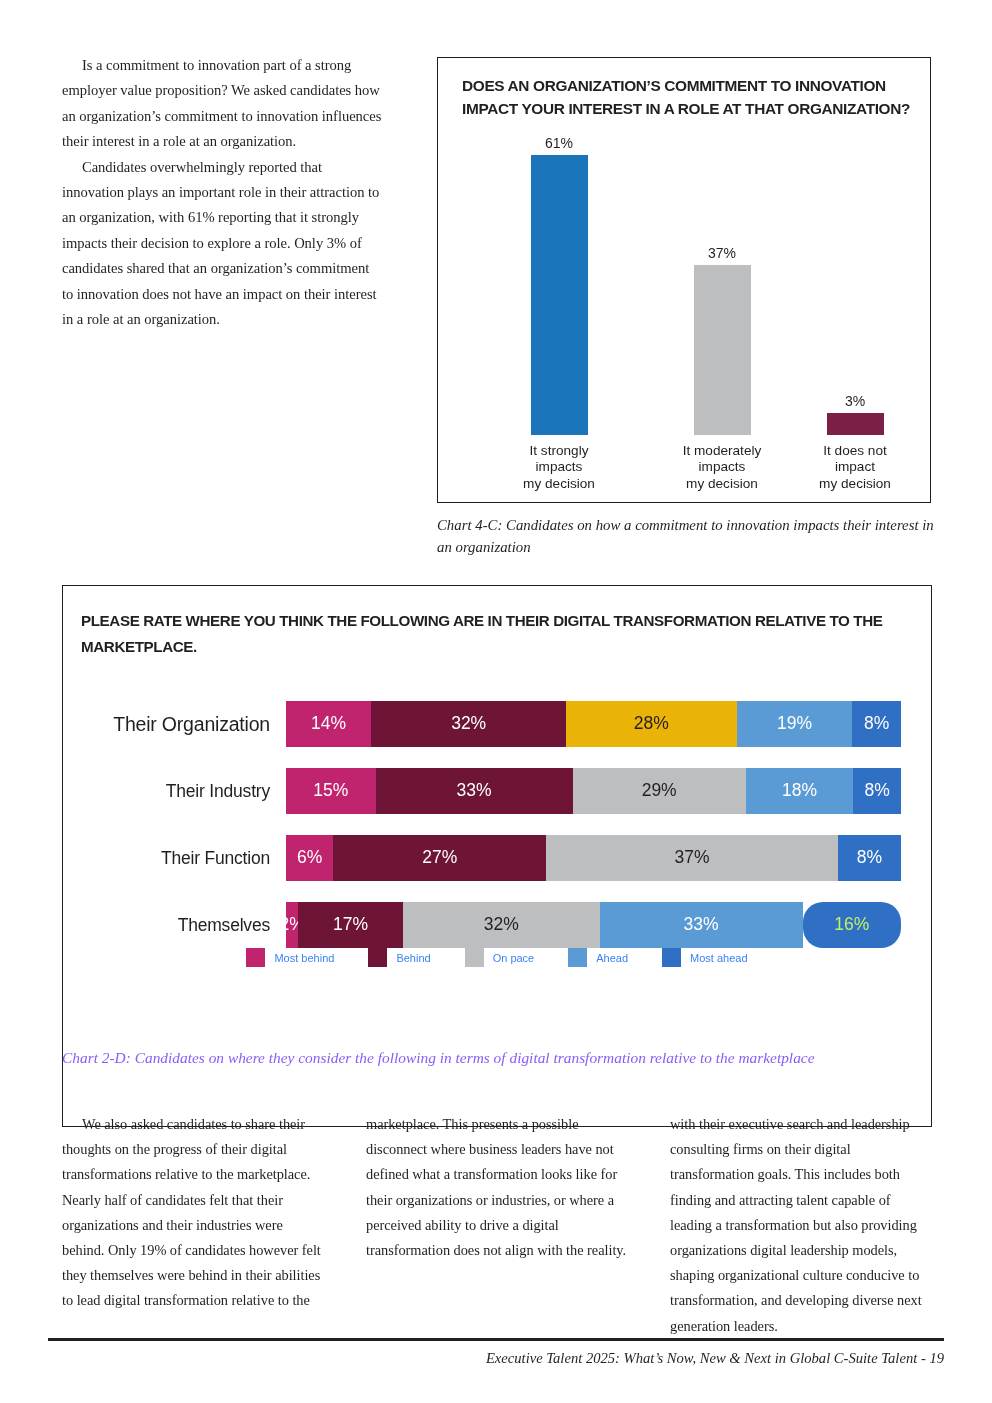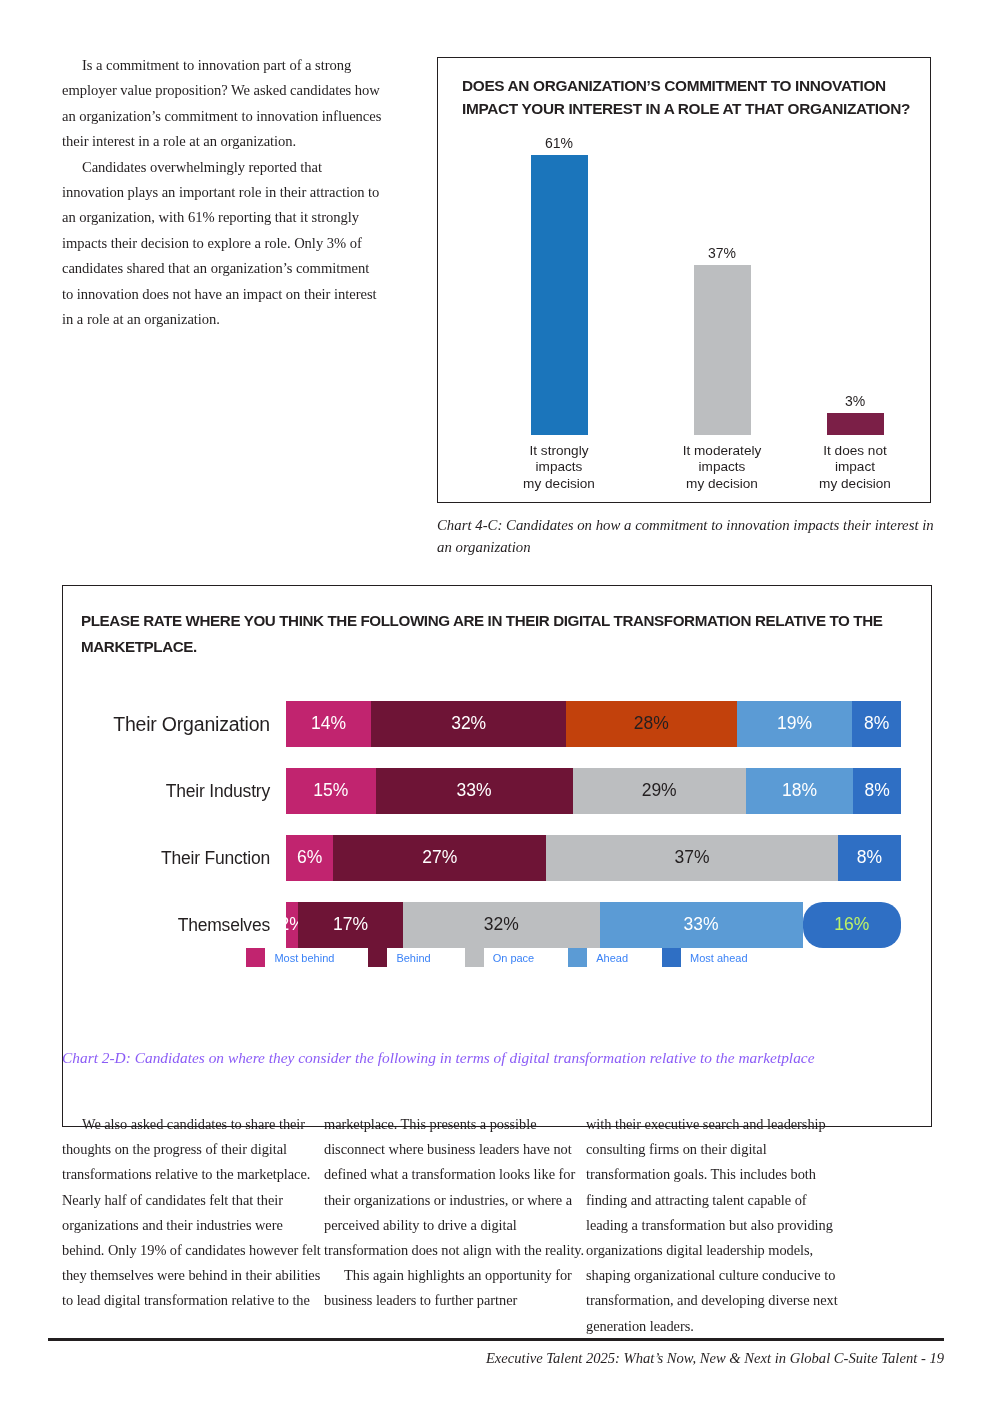--- a/index.html
+++ b/index.html
@@ -202,20 +202,21 @@
     color: #8b5cf6;
   }
 
   
   #body-columns {
     position: absolute;
     left: 62px;
     top: 1112px;
     width: 872px;
     display: flex;
+    gap: 42px;
   }
   #body-columns .col {
     width: 262px;
   }
   #body-columns p {
     margin: 0;
     font-family: "Liberation Serif", serif;
     font-size: 14.4px;
     line-height: 25.2px;
     color: #231f20;
@@ -289,21 +290,21 @@
 <div id="chart-2d-panel">
   <div id="chart-2d-title">PLEASE RATE WHERE YOU THINK THE FOLLOWING ARE IN THEIR DIGITAL TRANSFORMATION RELATIVE TO THE MARKETPLACE.</div>
 
   <div id="chart-2d-rows">
 
     <div class="hbar-row emph">
       <div class="hbar-rowlabel">Their Organization</div>
       <div class="hbar-track">
         <div class="hbar-seg" style="flex:14;background:#c1246f;color:#fff;">14%</div>
         <div class="hbar-seg" style="flex:32;background:#6e1436;color:#fff;">32%</div>
-        <div class="hbar-seg" style="flex:28;background:#c2410c;color:#231f20;">28%</div>
+        <div class="hbar-seg" style="flex:28;background:#eab308;color:#231f20;">28%</div>
         <div class="hbar-seg" style="flex:19;background:#5b9bd5;color:#fff;">19%</div>
         <div class="hbar-seg" style="flex:8;background:#2f6fc4;color:#fff;">8%</div>
       </div>
     </div>
 
     <div class="hbar-row">
       <div class="hbar-rowlabel">Their Industry</div>
       <div class="hbar-track">
         <div class="hbar-seg" style="flex:15;background:#c1246f;color:#fff;">15%</div>
         <div class="hbar-seg" style="flex:33;background:#6e1436;color:#fff;">33%</div>
@@ -361,21 +362,20 @@
 </div>
 
 <div id="chart-2d-caption">Chart 2-D: Candidates on where they consider the following in terms of digital transformation relative to the marketplace</div>
 
 <div id="body-columns">
   <div class="col">
     <p>We also asked candidates to share their thoughts on the progress of their digital transformations relative to the marketplace. Nearly half of candidates felt that their organizations and their industries were behind. Only 19% of candidates however felt they themselves were behind in their abilities to lead digital transformation relative to the</p>
   </div>
   <div class="col">
     <p class="noindent">marketplace. This presents a possible disconnect where business leaders have not defined what a transformation looks like for their organizations or industries, or where a perceived ability to drive a digital transformation does not align with the reality.</p>
-    <p>This again highlights an opportunity for business leaders to further partner</p>
   </div>
   <div class="col">
     <p class="noindent">with their executive search and leadership consulting firms on their digital transformation goals. This includes both finding and attracting talent capable of leading a transformation but also providing organizations digital leadership models, shaping organizational culture conducive to transformation, and developing diverse next generation leaders.</p>
   </div>
 </div>
 
 <div id="footer-rule"></div>
 <div id="footer-text">Executive Talent 2025: What’s Now, New &amp; Next in Global C-Suite Talent -  19</div>
 
 </body></html>

